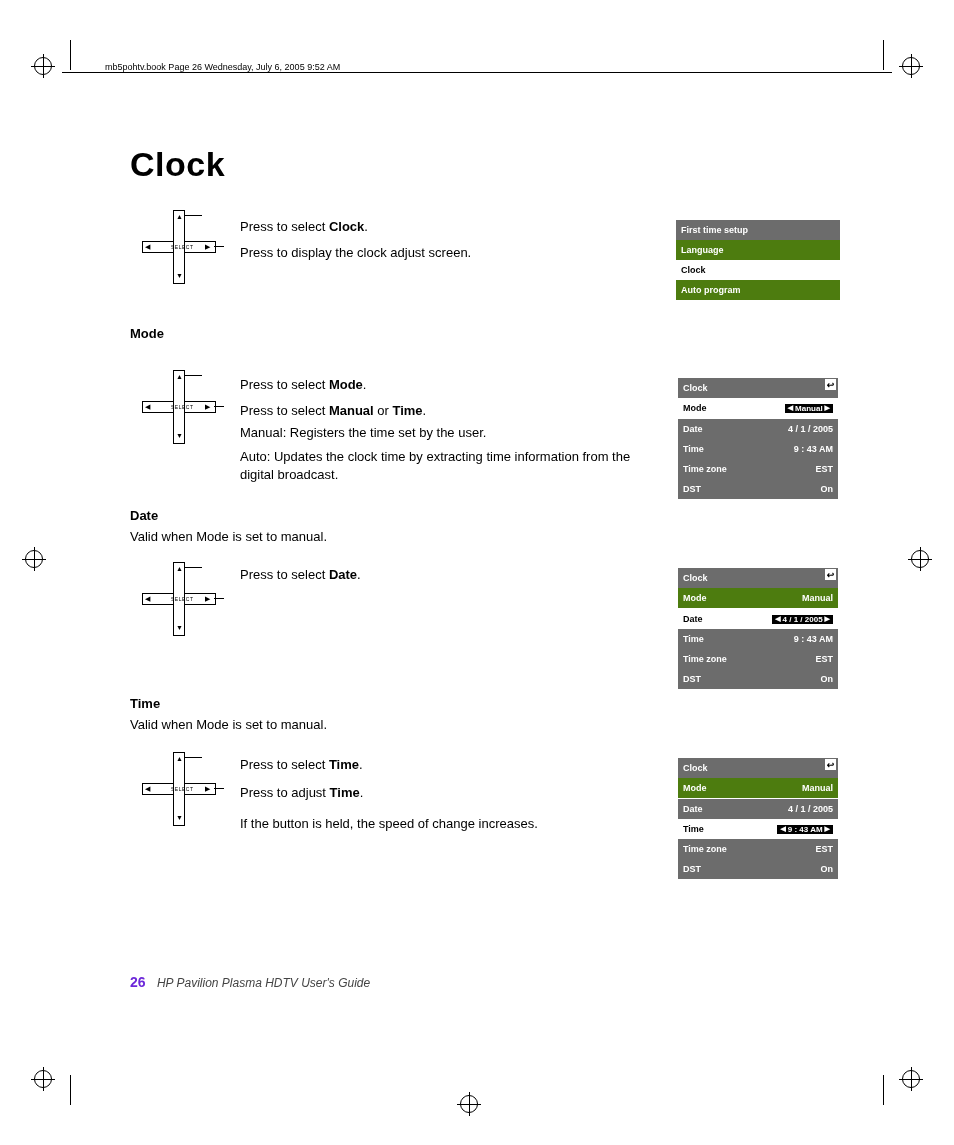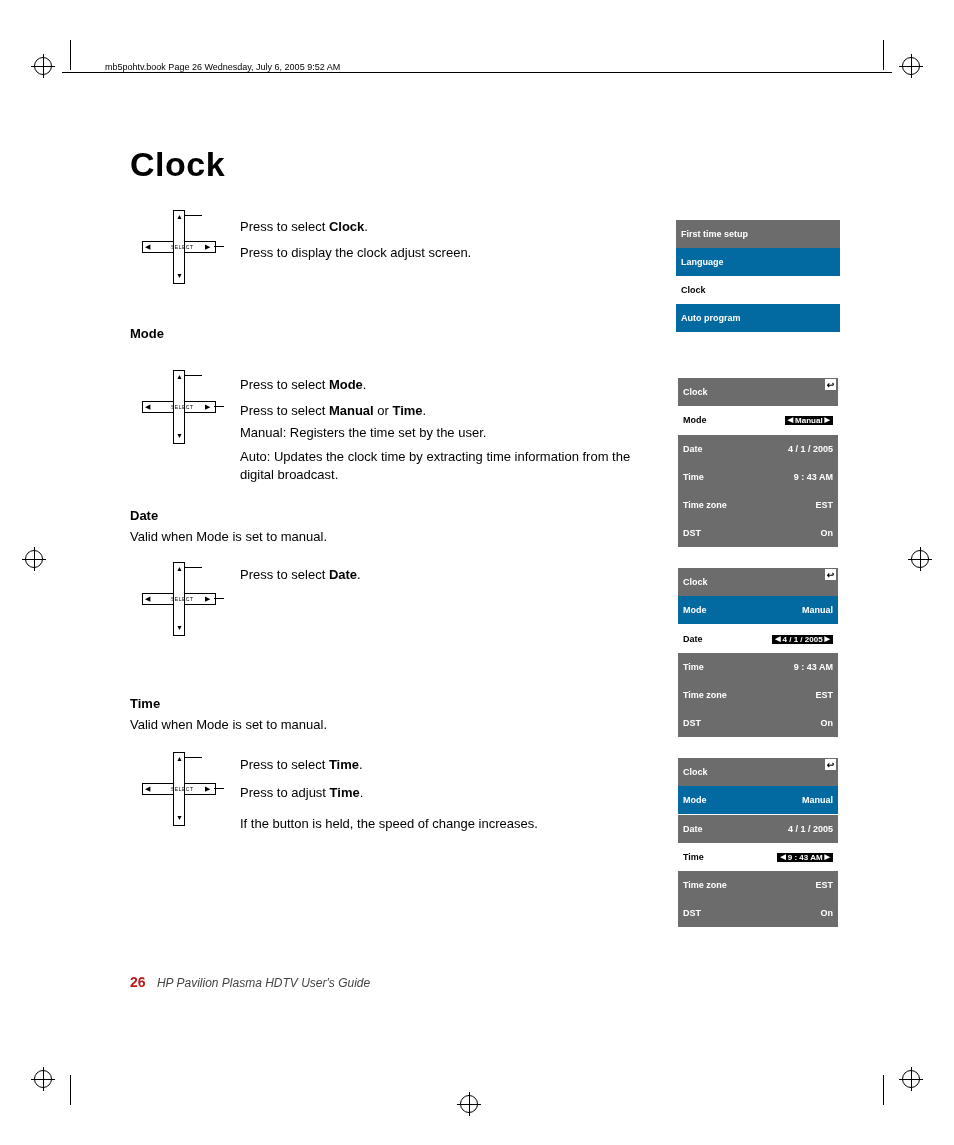--- a/index.html
+++ b/index.html
@@ -2,39 +2,39 @@
 <html><head>
 <meta charset="utf-8">
 <style>
   html,body{margin:0;padding:0;background:#fff;font-family:"Helvetica Neue",Helvetica,Arial,sans-serif;color:#000;}
   .page{position:relative;width:954px;height:1145px;margin:0 auto;box-sizing:border-box;}
   .header-line{position:absolute;left:105px;top:62px;font-size:9px;color:#000;}
   .title{position:absolute;left:130px;top:145px;font-size:34px;font-weight:700;letter-spacing:.5px;}
   .sub{position:absolute;font-size:13px;font-weight:700;}
   .body-text{position:absolute;font-size:13px;line-height:1.35;}
   .footer{position:absolute;left:130px;bottom:155px;font-size:12px;font-style:italic;color:#444;}
-  .footer .pn{font-weight:700;font-style:normal;color:#b91c1c;font-size:14px;margin-right:8px;}
+  .footer .pn{font-weight:700;font-style:normal;color:#6d28d9;font-size:14px;margin-right:8px;}
   
   .dpad{position:absolute;width:72px;height:72px;}
   .dpad .bar{position:absolute;background:#fff;border:1px solid #000;}
   .dpad .v{left:31px;top:0;width:10px;height:72px;}
   .dpad .h{left:0;top:31px;width:72px;height:10px;}
   .dpad .cap{position:absolute;left:29px;top:34px;font-size:5px;letter-spacing:.5px;}
   .dpad .tri{position:absolute;font-size:7px;line-height:1;}
   .dpad .up{left:34px;top:3px;}
   .dpad .down{left:34px;top:62px;}
   .dpad .left{left:3px;top:33px;}
   .dpad .right{left:63px;top:33px;}
   .dpad .lead1{position:absolute;left:42px;top:3px;width:40px;height:1px;background:#000;}
   .dpad .lead2{position:absolute;left:72px;top:36px;width:10px;height:1px;background:#000;}
   
   .osd{position:absolute;width:150px;font-size:9px;color:#fff;}
-  .osd .row{display:flex;justify-content:space-between;align-items:center;padding:2px 5px;box-sizing:border-box;height:28px;font-weight:700;}
+  .osd .row{display:flex;justify-content:space-between;align-items:center;padding:2px 5px;box-sizing:border-box;height:20px;font-weight:700;}
   .osd .row.dk{background:#6c6c6c;}
-  .osd .row.lt{background:#0369a1;}
+  .osd .row.lt{background:#4d7c0f;}
   .osd .row.wt{background:#fff;color:#000;}
   .osd .row .val{font-weight:700;}
   .osd .row .sel{display:inline-flex;align-items:center;gap:2px;background:#000;color:#fff;padding:0 3px;font-size:8px;}
   .osd .row .sel .ar{font-size:7px;}
   .osd .hdr{position:relative;}
   .osd .ret{position:absolute;right:2px;top:1px;width:11px;height:11px;background:#fff;display:flex;align-items:center;justify-content:center;color:#000;font-size:9px;}
   .osd .sep{height:1px;background:#fff;}
   
   .reg{position:absolute;width:18px;height:18px;}
   .reg .c{position:absolute;left:0;top:0;width:18px;height:18px;border:1px solid #000;border-radius:50%;box-sizing:border-box;}

